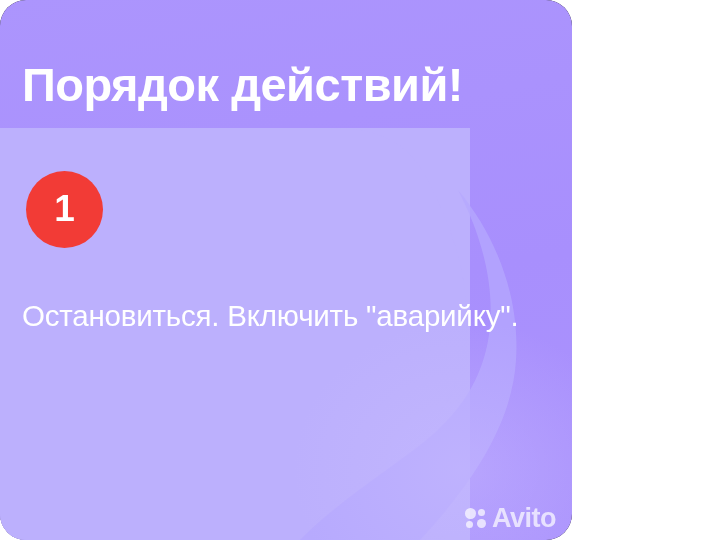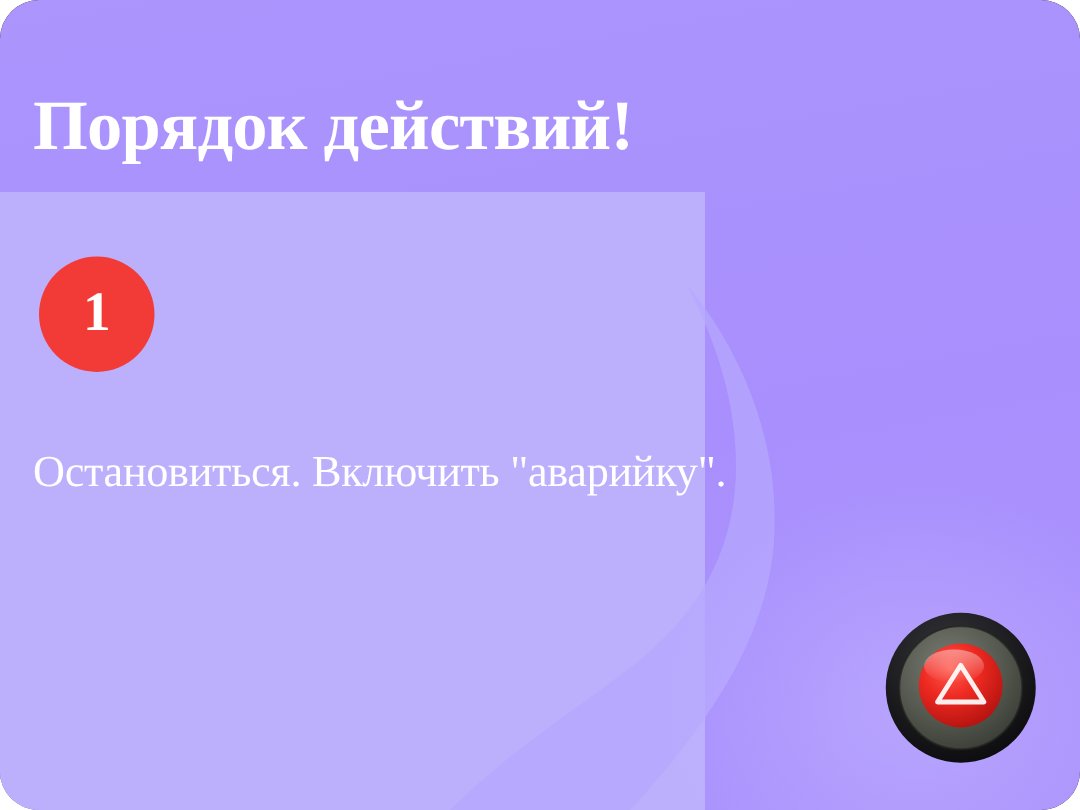--- a/index.html
+++ b/index.html
@@ -9,26 +9,25 @@
   }
   body {
     width: 720px;
     height: 540px;
     overflow: hidden;
     font-family: "Liberation Sans", sans-serif;
   }
 
   #card {
     position: relative;
-    width: 720px;
+    width: 572px;
     height: 540px;
     border-radius: 26px;
     overflow: hidden;
     background: #000000;
-    font-family: Liberation Serif, serif;
   }
 
   
   .bg-base {
     position: absolute;
     inset: 0;
     background: linear-gradient(170deg, #ac95fd 0%, #a88ffd 55%, #ab93fd 100%);
   }
 
   
@@ -214,14 +213,23 @@
       </defs>
       <circle cx="52.5" cy="52.5" r="50" fill="url(#bezelGrad)"></circle>
       <circle cx="52.5" cy="52.5" r="41" fill="url(#ringGrad)"></circle>
       <circle cx="52.5" cy="52.5" r="41" fill="none" stroke="#24241f" stroke-width="1.4" opacity="0.7"></circle>
       <circle cx="52.5" cy="51" r="28" fill="url(#btnGrad)"></circle>
       <ellipse cx="48" cy="38" rx="20" ry="11" fill="url(#glossGrad)"></ellipse>
       <path d="M52.5 37.5 L68 62 L37 62 Z" fill="none" stroke="#ffffff" stroke-width="3.2" stroke-linejoin="round" opacity="0.92"></path>
     </svg>
   </div>
 
+  <div id="watermark">
+    <span class="dots">
+      <i class="d1"></i>
+        <i class="d2"></i>
+        <i class="d3"></i>
+        <i class="d4"></i>
+    </span>
+    <span class="wm-text">Avito</span>
+  </div>
 
 </div>
 
 </body></html>

